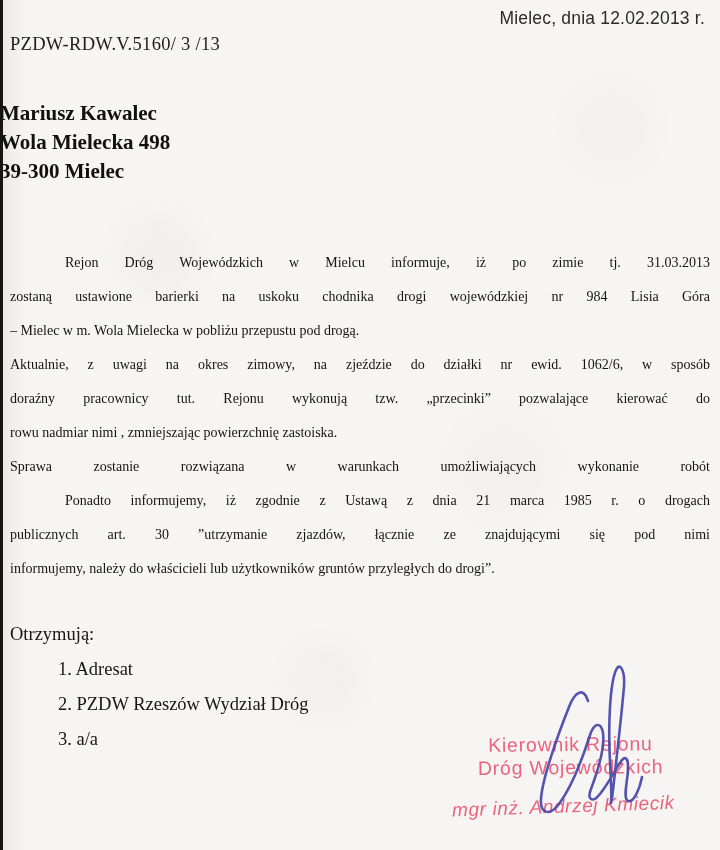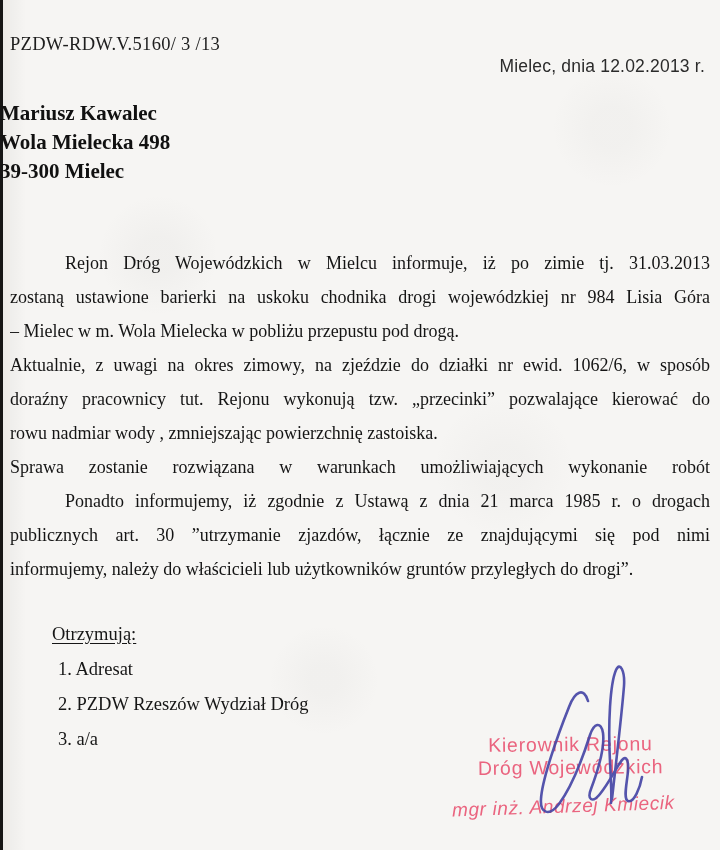--- a/index.html
+++ b/index.html
@@ -28,21 +28,20 @@
     background: #151515;
   }
 
   .date-line {
     position: absolute;
     top: 8px; right: 15px;
     font-family: "Liberation Sans", sans-serif;
     font-size: 17.5px;
     color: #2b2b2b;
     letter-spacing: 0.2px;
-    margin-top: 48px;
   }
 
   .ref-number {
     position: absolute;
     top: 34px; left: 10px;
     font-size: 18.5px;
     letter-spacing: 0.3px;
     color: #1d1d1d;
   }
 
@@ -54,21 +53,21 @@
     font-weight: bold;
     font-size: 21px;
     line-height: 29px;
     color: #111;
   }
 
   .letter-body {
     position: absolute;
     top: 246px; left: 10px;
     width: 700px;
-    font-size: 18px;
+    font-size: 14px;
     color: #141414;
   }
   .line {
     height: 34px;
     line-height: 34px;
     overflow: hidden;
     white-space: nowrap;
   }
   .jline {
     text-align: justify;
@@ -83,23 +82,21 @@
   .indent { text-indent: 55px; }
 
   .distribution {
     position: absolute;
     top: 617px; left: 10px;
     width: 420px;
     font-size: 18.5px;
   }
   .distribution .heading {
     height: 35px; line-height: 35px;
-    text-decoration: underline;
     text-underline-offset: 3px;
-    margin-left: 42px;
   }
   .distribution .item { height: 35px; line-height: 35px; margin-left: 48px; }
 
   .stamp-title {
     position: absolute;
     top: 733px; left: 468px;
     width: 205px;
     text-align: center;
     font-family: "Liberation Sans", sans-serif;
     font-size: 19.5px;
@@ -144,21 +141,21 @@
     <div>39-300 Mielec</div>
   </div>
 
   <div class="letter-body">
     <div class="line jline indent">Rejon Dróg Wojewódzkich w Mielcu informuje, iż po zimie tj. 31.03.2013</div>
     <div class="line jline">zostaną ustawione barierki na uskoku chodnika drogi wojewódzkiej nr 984 Lisia Góra</div>
     <div class="line">– Mielec w m. Wola Mielecka w pobliżu przepustu pod drogą.</div>
 
     <div class="line jline">Aktualnie, z uwagi na okres zimowy, na zjeździe do działki nr ewid. 1062/6, w sposób</div>
     <div class="line jline">doraźny pracownicy tut. Rejonu wykonują tzw. „przecinki” pozwalające kierować do</div>
-    <div class="line">rowu nadmiar wody , zmniejszając powierzchnię zastoiska.</div>
+    <div class="line">rowu nadmiar nimi , zmniejszając powierzchnię zastoiska.</div>
 
     <div class="line jline">Sprawa zostanie rozwiązana w warunkach umożliwiających wykonanie robót</div>
 
     <div class="line jline indent">Ponadto informujemy, iż zgodnie z Ustawą z dnia 21 marca 1985 r. o drogach</div>
     <div class="line jline">publicznych art. 30 ”utrzymanie zjazdów, łącznie ze znajdującymi się pod nimi</div>
     <div class="line">informujemy, należy do właścicieli lub użytkowników gruntów przyległych do drogi”.</div>
   </div>
 
   <div class="distribution">
     <div class="heading">Otrzymują:</div>

